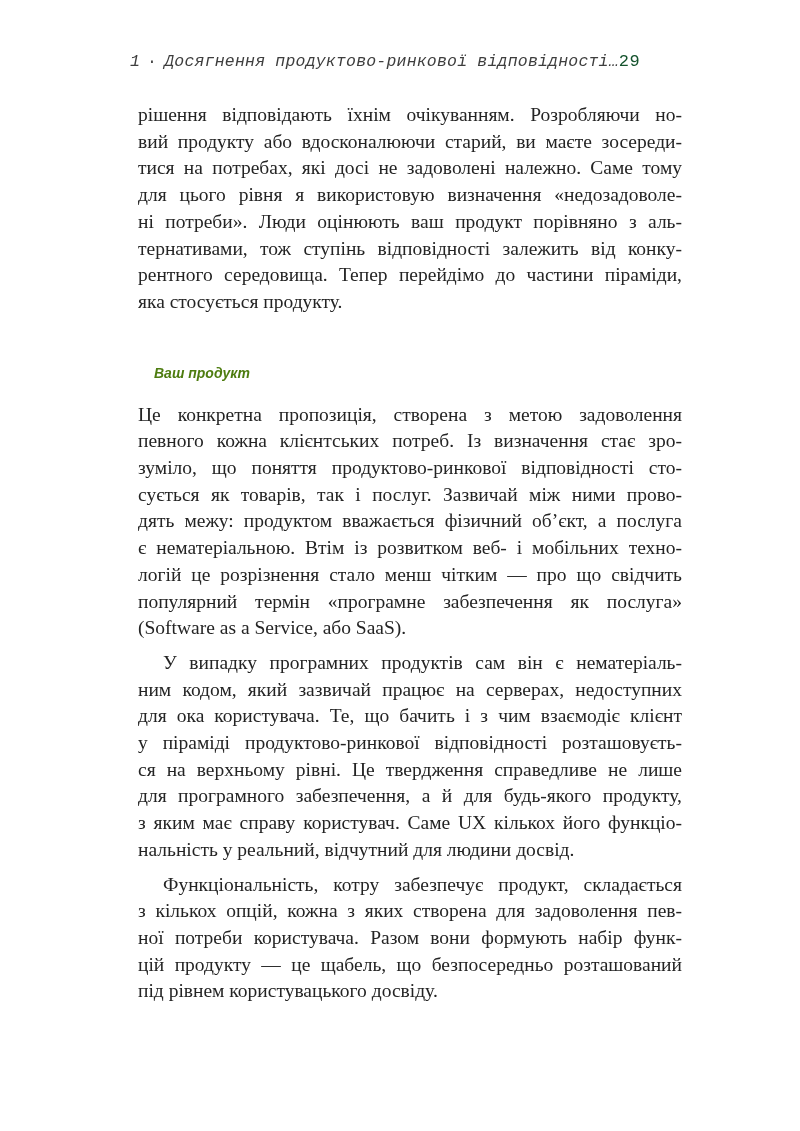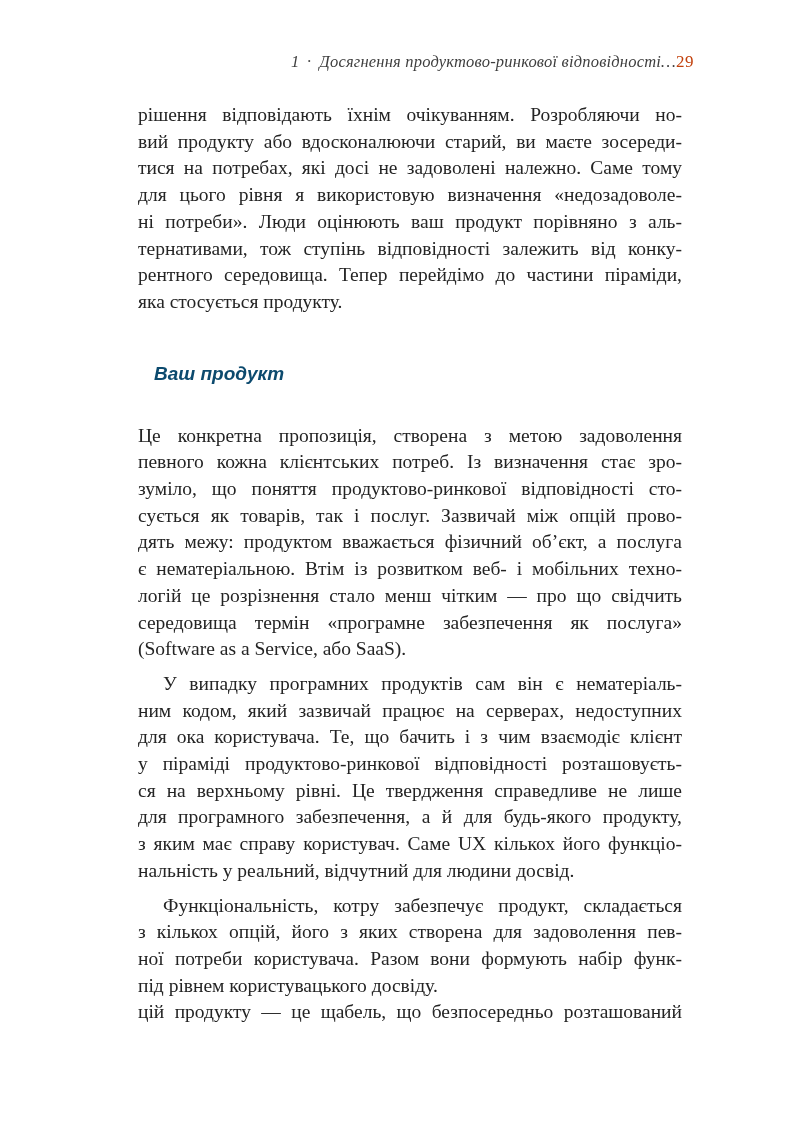--- a/index.html
+++ b/index.html
@@ -12,35 +12,34 @@
     font-family: "Liberation Serif", "DejaVu Serif", serif;
   }
 
   
   .running-header {
     position: absolute;
     left: 130px;
     width: 560px;
     top: 52px;
     display: flex;
-    justify-content: flex-end;
+    justify-content: flex-start;
     align-items: baseline;
-    font-family: Liberation Serif, serif;
-    margin-left: 24px;
+    font-family: Liberation Mono, monospace;
   }
   .chapter-ref {
     font-style: italic;
     font-size: 16.5px;
     color: #3e3e3e;
     letter-spacing: 0.2px;
   }
   .chapter-ref .sep { margin: 0 7px; font-style: normal; color: #4a4a4a; }
   .page-number {
     font-size: 17px;
-    color: #c2410c;
+    color: #14532d;
     margin-right: 20px;
     letter-spacing: 0.5px;
   }
 
   
   .body-text {
     position: absolute;
     left: 130px;
     top: 94px;
     width: 560px;
@@ -54,27 +53,27 @@
     text-align-last: justify;
   }
   .line.last {
     text-align: center;
     text-align-last: left;
   }
   .line.indent { text-indent: 25px; }
   .it { }
 
   .section-heading {
-    margin: 44px 0 36px 24px;
+    margin: 44px 0 15px 24px;
     font-family: "Liberation Sans", "DejaVu Sans", sans-serif;
     font-style: italic;
     font-weight: bold;
-    font-size: 19px;
+    font-size: 14px;
     line-height: 27px;
-    color: #0c4a6e;
+    color: #4d7c0f;
   }
 </style>
 </head>
 <body>
 
 <div class="page">
 
   <div class="running-header">
     <div class="chapter-ref">
       <span>1</span><span class="sep">·</span><span>Досягнення продуктово-ринкової відповідності…</span>
@@ -94,41 +93,41 @@
       <div class="line">рентного середовища. Тепер перейдімо до частини піраміди,</div>
       <div class="line last">яка стосується продукту.</div>
     </div>
 
     <div class="section-heading">Ваш продукт</div>
 
     <div class="para">
       <div class="line">Це конкретна пропозиція, створена з метою задоволення</div>
       <div class="line">певного кожна клієнтських потреб. Із визначення стає зро-</div>
       <div class="line">зуміло, що поняття продуктово-ринкової відповідності сто-</div>
-      <div class="line"><span>сується як товарів, так і </span><span class="it">послуг</span><span>. Зазвичай між опцій прово-</span></div>
+      <div class="line"><span>сується як товарів, так і </span><span class="it">послуг</span><span>. Зазвичай між ними прово-</span></div>
       <div class="line">дять межу: продуктом вважається фізичний об’єкт, а послуга</div>
       <div class="line">є нематеріальною. Втім із розвитком веб- і мобільних техно-</div>
       <div class="line">логій це розрізнення стало менш чітким — про що свідчить</div>
-      <div class="line">середовища термін «програмне забезпечення як послуга»</div>
+      <div class="line">популярний термін «програмне забезпечення як послуга»</div>
       <div class="line last">(Software as a Service, або SaaS).</div>
     </div>
 
     <div class="para">
       <div class="line indent">У випадку програмних продуктів сам він є нематеріаль-</div>
       <div class="line">ним кодом, який зазвичай працює на серверах, недоступних</div>
       <div class="line">для ока користувача. Те, що бачить і з чим взаємодіє клієнт</div>
       <div class="line">у піраміді продуктово-ринкової відповідності розташовуєть-</div>
       <div class="line">ся на верхньому рівні. Це твердження справедливе не лише</div>
       <div class="line">для програмного забезпечення, а й для будь-якого продукту,</div>
       <div class="line">з яким має справу користувач. Саме UX кількох його функціо-</div>
       <div class="line last">нальність у реальний, відчутний для людини досвід.</div>
     </div>
 
     <div class="para">
       <div class="line indent">Функціональність, котру забезпечує продукт, складається</div>
-      <div class="line">з кількох опцій, його з яких створена для задоволення пев-</div>
+      <div class="line">з кількох опцій, кожна з яких створена для задоволення пев-</div>
       <div class="line">ної потреби користувача. Разом вони формують набір функ-</div>
+      <div class="line">цій продукту — це щабель, що безпосередньо розташований</div>
       <div class="line last">під рівнем користувацького досвіду.</div>
-      <div class="line">цій продукту — це щабель, що безпосередньо розташований</div>
     </div>
 
   </div>
 </div>
 
 </body></html>

